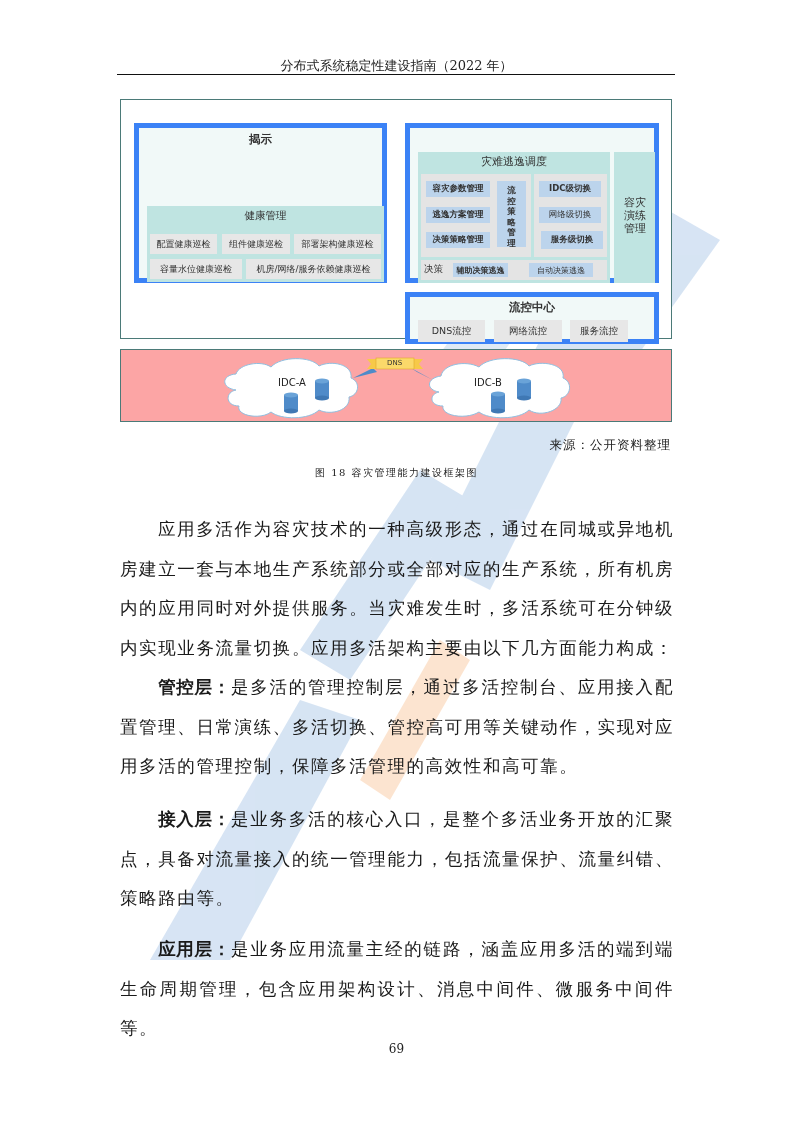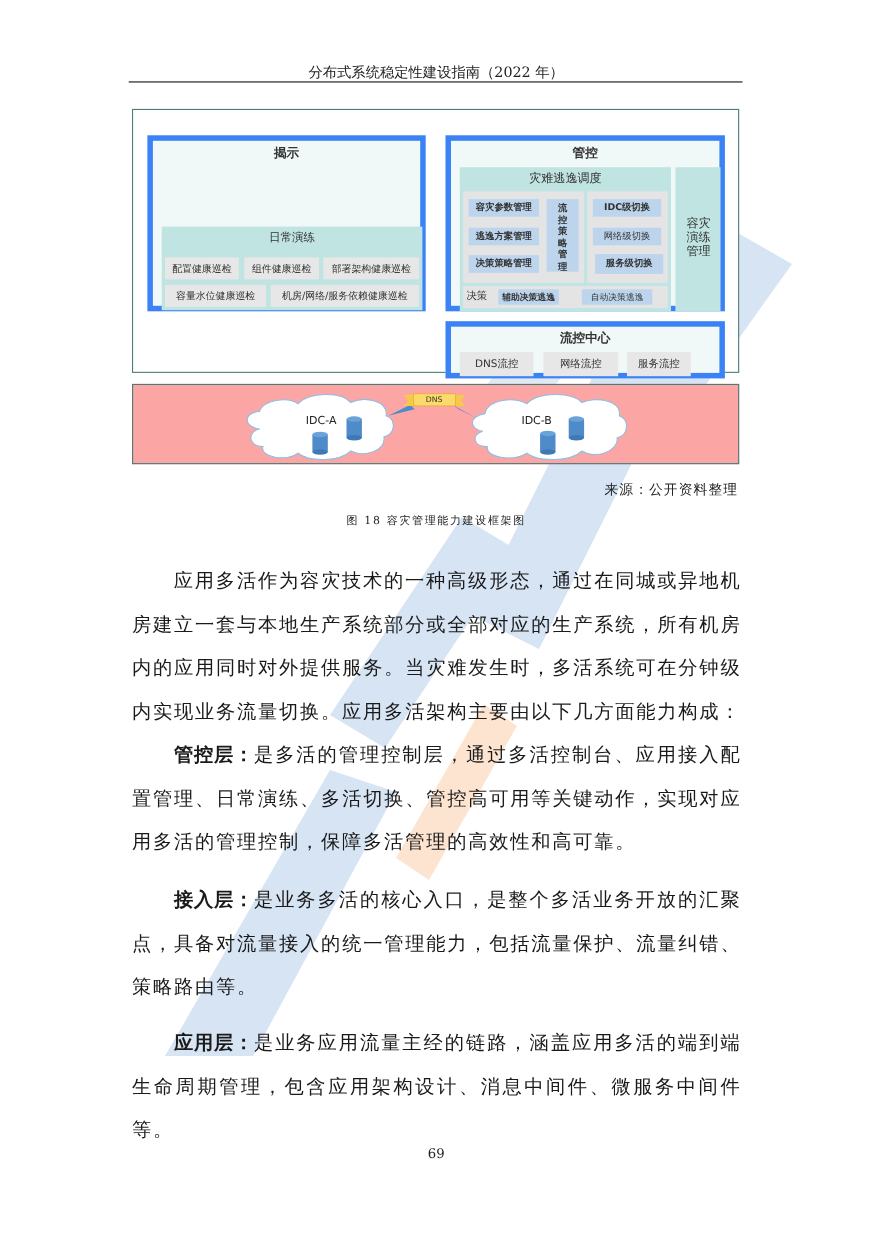--- a/index.html
+++ b/index.html
@@ -51,31 +51,30 @@
 </svg>
 
 <div class="header-title">分布式系统稳定性建设指南（2022 年）</div>
 <div class="header-rule"></div>
 
 <div class="fig-top">
 
   <div class="panel" style="left:13px; top:11px; width:253px; height:160px;">
     <div class="panel-title" style="top:4px;">揭示</div>
     <div class="teal" style="left:8px; top:78px; width:237px; height:76px;">
-      <div class="sub-title" style="top:3px;">日常演练</div>
+      <div class="sub-title" style="top:3px;">健康管理</div>
       <div class="chip" style="left:3px; top:28px; width:67px; height:20px; font-size:9px;">配置健康巡检</div>
       <div class="chip" style="left:75px; top:28px; width:68px; height:20px; font-size:9px;">组件健康巡检</div>
       <div class="chip" style="left:147px; top:28px; width:87px; height:20px; font-size:9px;">部署架构健康巡检</div>
       <div class="chip" style="left:3px; top:53px; width:92px; height:20px; font-size:9px;">容量水位健康巡检</div>
       <div class="chip" style="left:99px; top:53px; width:135px; height:20px; font-size:9px;">机房/网络/服务依赖健康巡检</div>
     </div>
   </div>
 
   <div class="panel" style="left:284px; top:11px; width:254px; height:160px;">
-    <div class="panel-title" style="top:4px;">管控</div>
     <div class="teal" style="left:204px; top:24px; width:41px; height:131px;">
       <div style="position:absolute; left:5px; top:44px; width:32px; font-size:11px; line-height:13px; color:#333; text-align:center; word-break:break-all;">容灾演练管理</div>
     </div>
     <div class="teal" style="left:8px; top:24px; width:192px; height:131px;">
       <div class="sub-title" style="top:2px; font-size:11px;">灾难逃逸调度</div>
       <div class="gray-area" style="left:3px; top:22px; width:110px; height:83px;">
         <div class="bchip" style="left:5px; top:7px; width:64px; height:16px;">容灾参数管理</div>
         <div class="bchip" style="left:5px; top:33px; width:64px; height:16px;">逃逸方案管理</div>
         <div class="bchip" style="left:5px; top:58px; width:64px; height:16px;">决策策略管理</div>
         <div class="vtext" style="left:76px; top:7px; width:29px; height:66px; font-size:8.5px; line-height:10.5px;">

